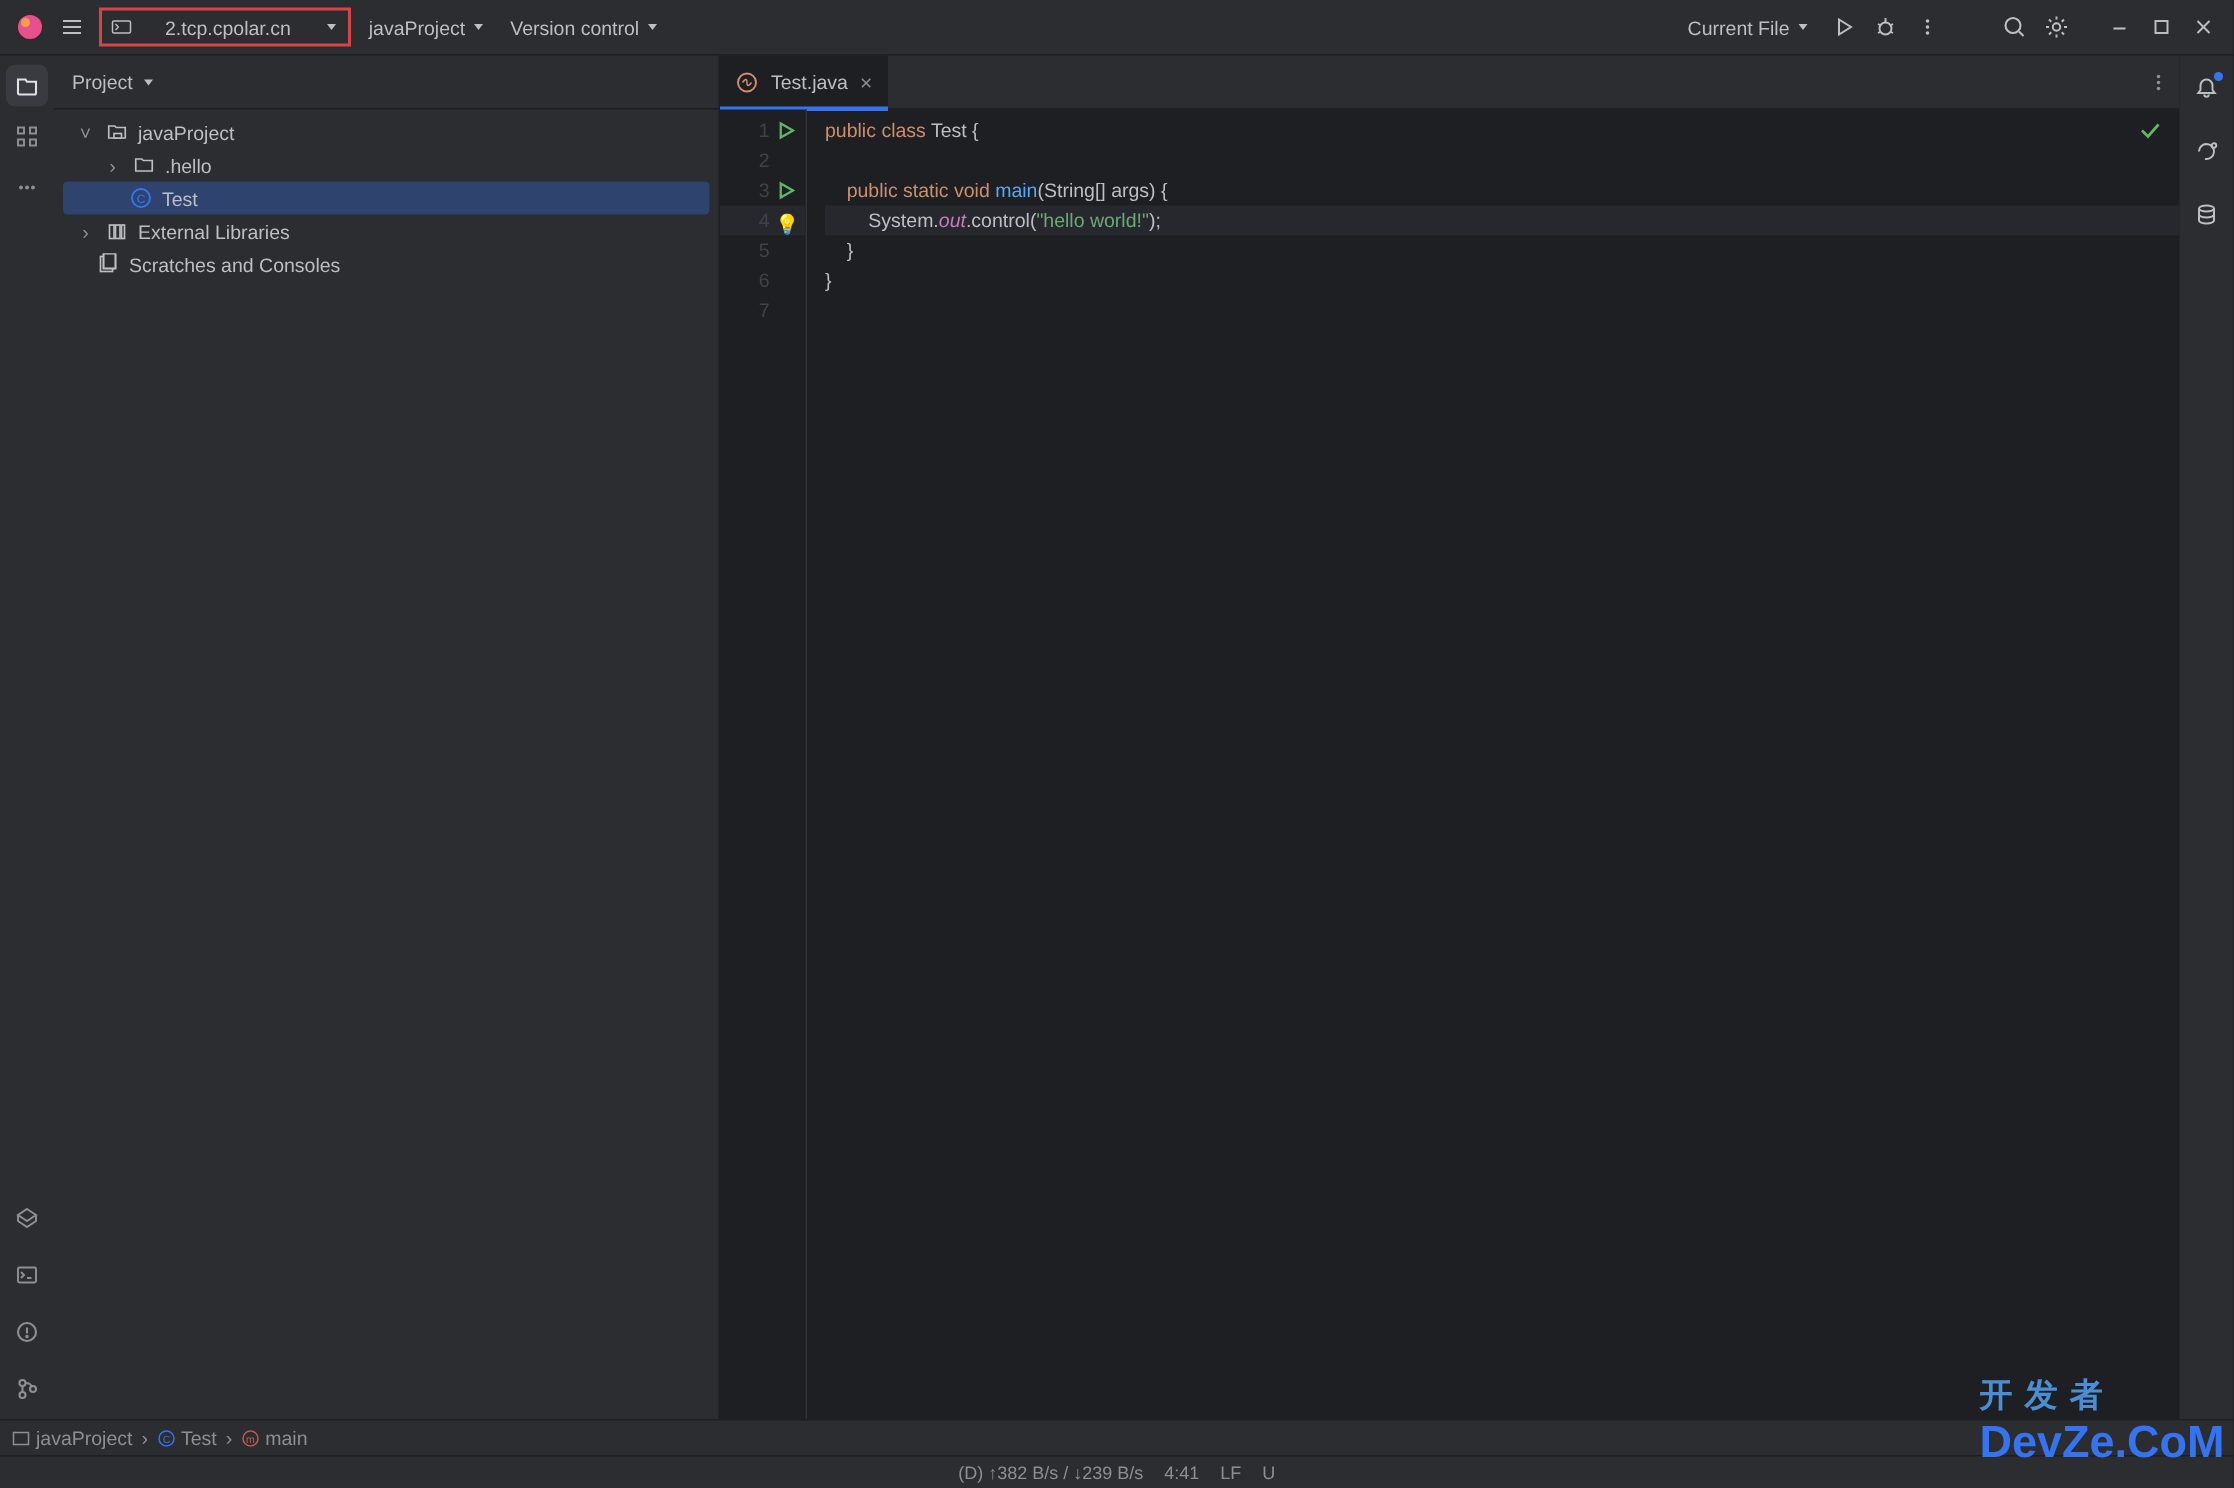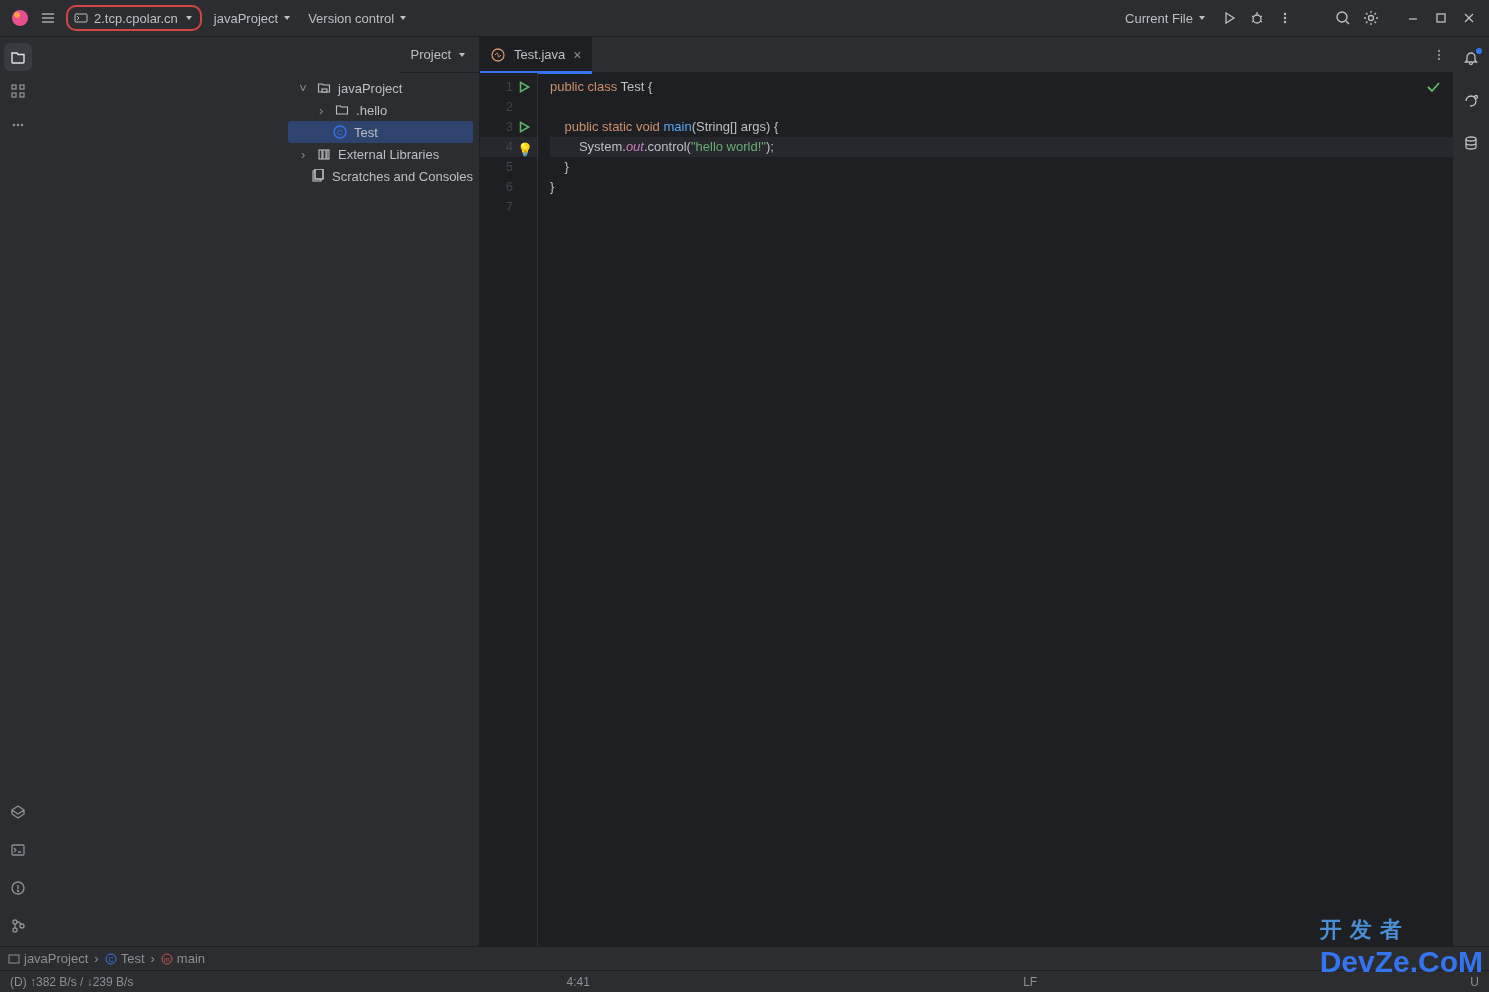--- a/index.html
+++ b/index.html
@@ -8,32 +8,32 @@
     --accent:#3574f0; --gutter:#40424a; --kw:#cf8e6d; --fn:#56a8f5;
     --str:#6aab73; --field:#c77dbb; --run:#5fb865; --sel:#2e436e;
   }
   *{box-sizing:border-box;font-family:"Segoe UI",Arial,sans-serif;}
   html,body{margin:0;height:100%;background:var(--bg);color:var(--text);font-size:13px;overflow:hidden;}
   svg{display:block;}
   .root{display:flex;flex-direction:column;height:992px;width:1489px;position:relative;}
   
   .titlebar{height:36px;background:var(--panel);display:flex;align-items:center;padding:0 6px;gap:0;}
   .ticon{width:28px;height:28px;display:flex;align-items:center;justify-content:center;border-radius:4px;color:var(--text);}
-  .hostbox{display:flex;align-items:center;gap:6px;height:26px;padding:0 6px;border:2px solid #d64545;border-radius:10px;margin:0 4px;}
+  .hostbox{display:flex;align-items:center;gap:22px;height:26px;padding:0 6px;border:2px solid #d64545;border-radius:0;margin:0 4px;}
   .mitem{display:flex;align-items:center;gap:4px;height:28px;padding:0 8px;border-radius:4px;}
   .spacer{flex:1;}
   .chev{width:10px;height:10px;}
   
   .middle{flex:1;display:flex;min-height:0;border-top:1px solid var(--panel-dark);}
   .rail{width:36px;background:var(--panel);display:flex;flex-direction:column;align-items:center;padding-top:6px;gap:6px;}
   .rail-bottom{margin-top:auto;padding-bottom:6px;display:flex;flex-direction:column;gap:10px;align-items:center;}
   .rail-btn{width:28px;height:28px;display:flex;align-items:center;justify-content:center;border-radius:6px;color:var(--text-dim);}
   .rail-btn.active{background:#393b40;color:var(--text);}
   
-  .sidebar{width:444px;background:var(--panel);display:flex;flex-direction:column;border-right:1px solid var(--panel-dark);align-items:flex-end;}
+  .sidebar{width:444px;background:var(--panel);display:flex;flex-direction:column;border-right:1px solid var(--panel-dark);}
   .sb-head{height:36px;display:flex;align-items:center;padding:0 12px;border-bottom:1px solid var(--panel-dark);}
   .sb-head .lbl{font-weight:500;color:var(--text);}
   .tree{flex:1;padding:4px 0;}
   .row{display:flex;align-items:center;height:22px;color:var(--text);gap:6px;margin:0 6px;border-radius:3px;}
   .row.sel{background:var(--sel);}
   .arrow{width:14px;text-align:center;color:var(--text-dim);}
   .ficon{width:16px;height:16px;display:flex;align-items:center;justify-content:center;}
   .ind1{padding-left:8px;} .ind2{padding-left:26px;} .ind3{padding-left:44px;}
   
   .editor{flex:1;display:flex;flex-direction:column;background:var(--bg);}
@@ -53,21 +53,21 @@
   .cline{height:20px;white-space:pre;}
   .cline.h{background:#26282e;}
   .kw{color:var(--kw);text-align:center;} .fn{color:var(--fn);} .fld{color:var(--field);font-style:italic;} .str{color:var(--str);}
   .checkcorner{position:absolute;top:6px;right:12px;color:#5fb865;}
   
   .rrail{width:36px;background:var(--panel);display:flex;flex-direction:column;align-items:center;padding-top:8px;gap:14px;}
   
   .breadbar{height:24px;background:var(--panel);display:flex;align-items:center;padding:0 8px;gap:6px;color:var(--text-dim);border-top:1px solid var(--panel-dark);}
   .bc{display:flex;align-items:center;gap:4px;}
   
-  .statusbar{height:22px;background:var(--panel);display:flex;align-items:center;justify-content:space-between;padding:0 10px;gap:14px;color:var(--text-dim);font-size:12px;border-top:1px solid var(--panel-dark);}
+  .statusbar{height:22px;background:var(--panel);display:flex;align-items:center;justify-content:center;padding:0 10px;gap:14px;color:var(--text-dim);font-size:12px;border-top:1px solid var(--panel-dark);}
   .watermark{position:absolute;right:6px;bottom:13px;color:#4a8fd6;font-size:22px;font-weight:700;letter-spacing:1px;font-family:Arial;pointer-events:none;}
   .watermark .wm2{font-size:30px;letter-spacing:0;color:#3574f0;}
   .bulb{color:#f2c55c;}
   .dot{width:6px;height:6px;border-radius:50%;position:absolute;top:3px;right:3px;background:var(--accent);}
 </style>
 </head>
 <body>
 
 <div class="root">
 

